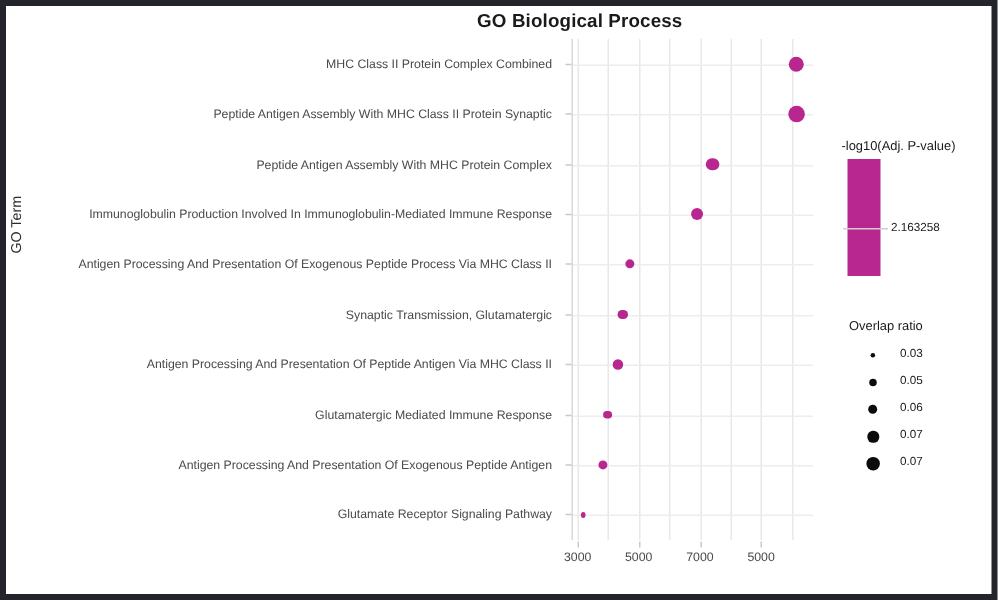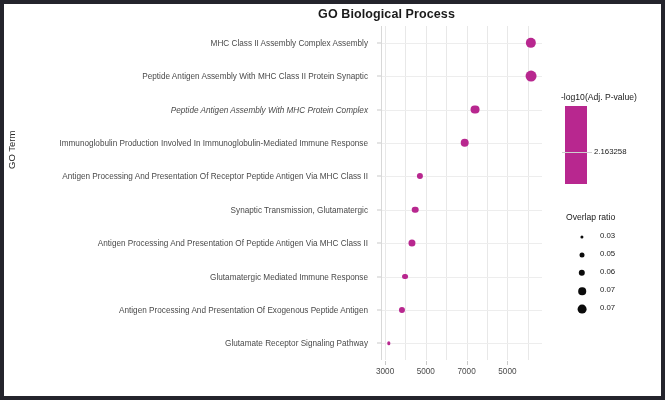--- a/index.html
+++ b/index.html
@@ -197,29 +197,29 @@
         <div class="point" title="Antigen Processing And Presentation Of Exogenous Peptide Antigen Via MHC Class II — 4700" style="left: 37.7px; top: 150.3px; width: 6.2px; height: 6.2px; background: rgb(184, 39, 143);"></div>
         <div class="point" title="Synaptic Transmission, Glutamatergic — 4490" style="left: 33.4px; top: 183.7px; width: 6.6px; height: 6.6px; background: rgb(184, 39, 143);"></div>
         <div class="point" title="Antigen Processing And Presentation Of Peptide Antigen Via MHC Class II — 4315" style="left: 29.9px; top: 217.1px; width: 7.1px; height: 7.1px; background: rgb(184, 39, 143);"></div>
         <div class="point" title="Immunoglobulin Mediated Immune Response — 3965" style="left: 22.7px; top: 250.5px; width: 5.9px; height: 5.9px; background: rgb(184, 39, 143);"></div>
         <div class="point" title="Antigen Processing And Presentation Of Exogenous Peptide Antigen — 3820" style="left: 19.8px; top: 283.9px; width: 6.1px; height: 6.1px; background: rgb(184, 39, 143);"></div>
         <div class="point" title="Glutamate Receptor Signaling Pathway — 3200" style="left: 7.1px; top: 317.3px; width: 3.4px; height: 3.4px; background: rgb(184, 39, 143);"></div>
       </div>
   </div>
 
   <div id="ytick-layer">
-      <div class="ytick" style="right: 293px; top: 38.7px;">MHC Class II Assembly Complex Assembly</div>
+      <div class="ytick" style="right: 293px; top: 38.7px;">MHC Class II Protein Complex Combined</div>
       <div class="ytick-mark" style="left: 373px; top: 38.7px;"></div>
       <div class="ytick" style="right: 293px; top: 72.1px;">Peptide Antigen Assembly With MHC Class II Protein Synaptic</div>
       <div class="ytick-mark" style="left: 373px; top: 72.1px;"></div>
-      <div class="ytick" style="right: 293px; top: 105.5px; font-style: italic;">Peptide Antigen Assembly With MHC Protein Complex</div>
+      <div class="ytick" style="right: 293px; top: 105.5px;">Peptide Antigen Assembly With MHC Protein Complex</div>
       <div class="ytick-mark" style="left: 373px; top: 105.5px;"></div>
       <div class="ytick" style="right: 293px; top: 138.9px;">Immunoglobulin Production Involved In Immunoglobulin-Mediated Immune Response</div>
       <div class="ytick-mark" style="left: 373px; top: 138.9px;"></div>
-      <div class="ytick" style="right: 293px; top: 172.3px;">Antigen Processing And Presentation Of Receptor Peptide Antigen Via MHC Class II</div>
+      <div class="ytick" style="right: 293px; top: 172.3px;">Antigen Processing And Presentation Of Exogenous Peptide Process Via MHC Class II</div>
       <div class="ytick-mark" style="left: 373px; top: 172.3px;"></div>
       <div class="ytick" style="right: 293px; top: 205.7px;">Synaptic Transmission, Glutamatergic</div>
       <div class="ytick-mark" style="left: 373px; top: 205.7px;"></div>
       <div class="ytick" style="right: 293px; top: 239.1px;">Antigen Processing And Presentation Of Peptide Antigen Via MHC Class II</div>
       <div class="ytick-mark" style="left: 373px; top: 239.1px;"></div>
       <div class="ytick" style="right: 293px; top: 272.5px;">Glutamatergic Mediated Immune Response</div>
       <div class="ytick-mark" style="left: 373px; top: 272.5px;"></div>
       <div class="ytick" style="right: 293px; top: 305.9px;">Antigen Processing And Presentation Of Exogenous Peptide Antigen</div>
       <div class="ytick-mark" style="left: 373px; top: 305.9px;"></div>
       <div class="ytick" style="right: 293px; top: 339.3px;">Glutamate Receptor Signaling Pathway</div>

